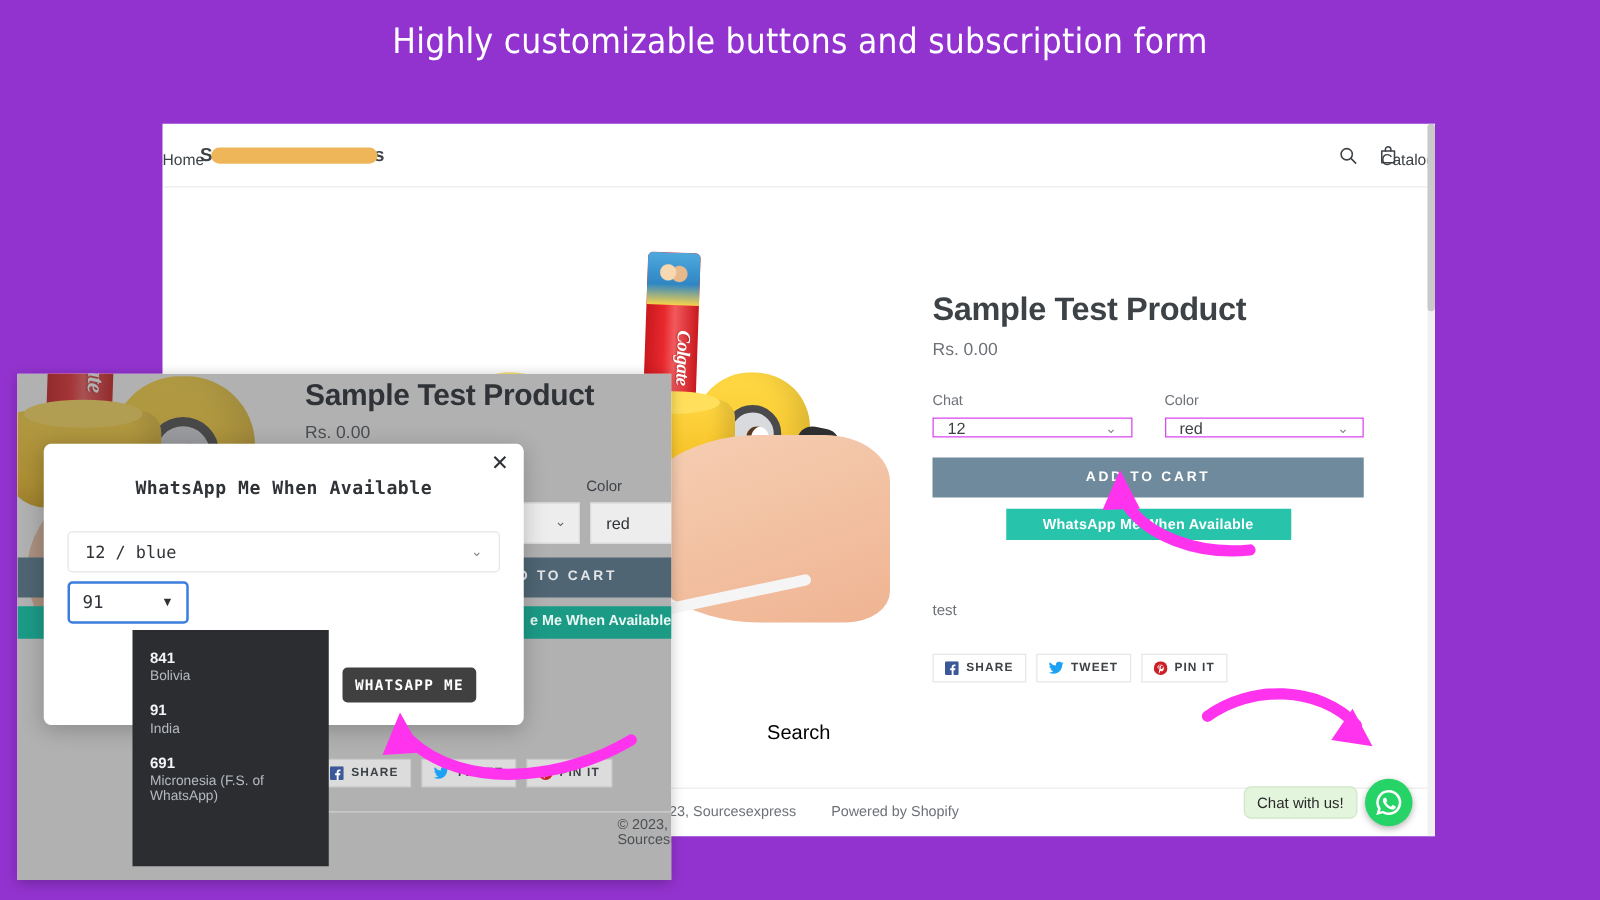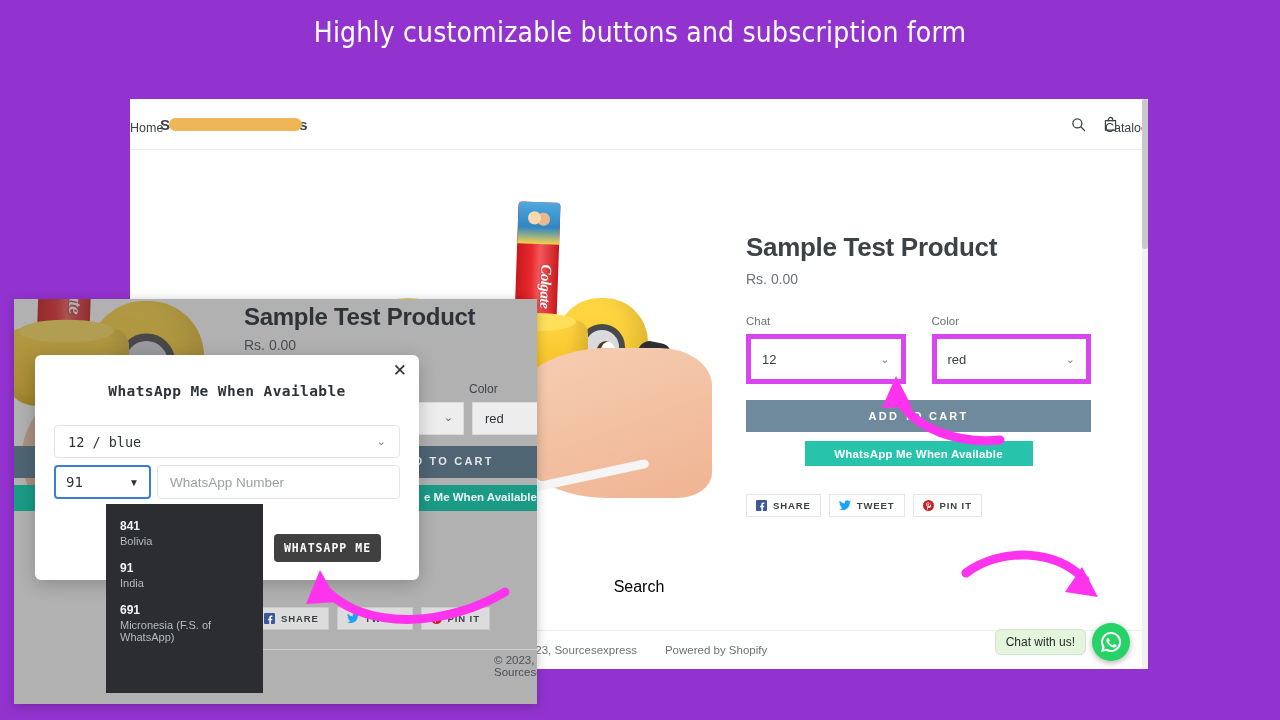--- a/index.html
+++ b/index.html
@@ -153,21 +153,21 @@
 
   
   .info { width: 345px; margin-left: 26px; padding-top: 42px; }
   .p-title { font-size: 26px; font-weight: 700; color: #3d4246; letter-spacing: -.3px; }
   .p-price { font-size: 14px; color: #6d7278; margin-top: 8px; }
 
   .opt-row { display: flex; gap: 26px; margin-top: 28px; }
   .opt { flex: 1; }
   .opt label { display:block; font-size: 11.5px; color: #6d7278; margin-bottom: 7px; }
   .sel {
-    height: 50px; border: 5px solid #d946ef; background:#fff;
+    height: 16px; border: 1px solid #d946ef; background:#fff;
     display:flex; align-items:center; padding: 0 11px;
     font-size: 13px; color: #3d4246;
   }
   .sel span.caret { margin-left:auto; color:#7b8187; font-size: 11px; }
 
   .btn-cart {
     margin-top: 16px; width: 100%; height: 32px;
     background: #6f8a9c; color:#fff; border:0;
     font-size: 11px; font-weight: 700; letter-spacing: 2.2px;
     font-family:"Liberation Sans", sans-serif; cursor:pointer;
@@ -414,20 +414,21 @@
           <div class="sel">
             <span>red</span>
             <span class="caret">⌄</span>
           </div>
         </div>
       </div>
 
       <button class="btn-cart">ADD TO CART</button>
       <button class="btn-wa">WhatsApp Me When Available</button>
 
+      <div class="desc">test</div>
 
       <div class="share">
         <div>
           <svg width="11" height="11" viewBox="0 0 20 20">
               <rect width="20" height="20" rx="2" fill="#3b5998"></rect>
               <path d="M12.5 20v-7h2.3l.35-2.7H12.5V8.6c0-.78.22-1.3 1.33-1.3h1.42V4.88c-.25-.03-1.09-.11-2.07-.11-2.05 0-3.45 1.25-3.45 3.55V10.3H7.42V13h2.31v7z" fill="#fff"></path>
             </svg>
           <span>SHARE</span>
         </div>
         <div>
@@ -531,23 +532,20 @@
     <div class="modal-sel">
       <span>12 / blue</span>
       <span class="caret">⌄</span>
     </div>
 
     <div class="modal-row">
       <div class="cc-box">
         <span>91</span>
         <span class="cc-caret">▼</span>
       </div>
-      <div class="num-box">
-        <span>WhatsApp Number</span>
-      </div>
     </div>
 
     <button class="modal-send">WHATSAPP ME</button>
   </div>
 
   <div class="cc-menu">
     <div class="cc-item">
       <div class="cc-code">841</div>
       <div class="cc-name">Bolivia</div>
     </div>

